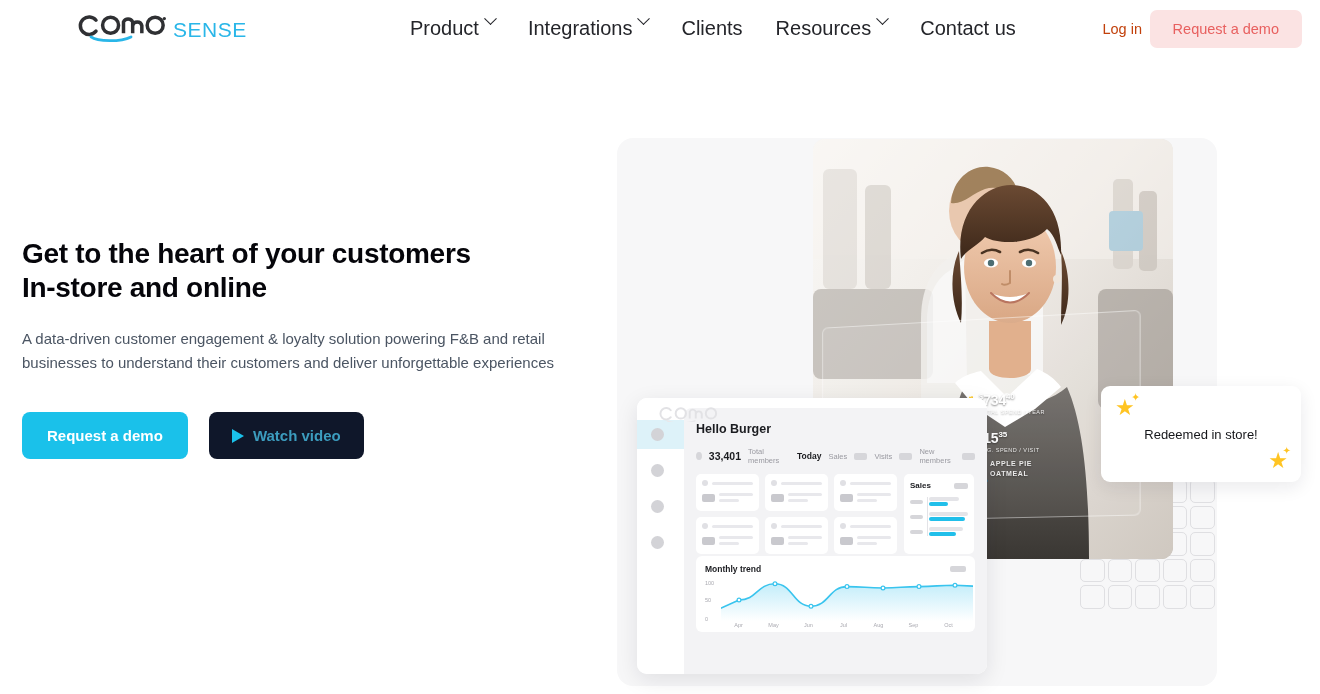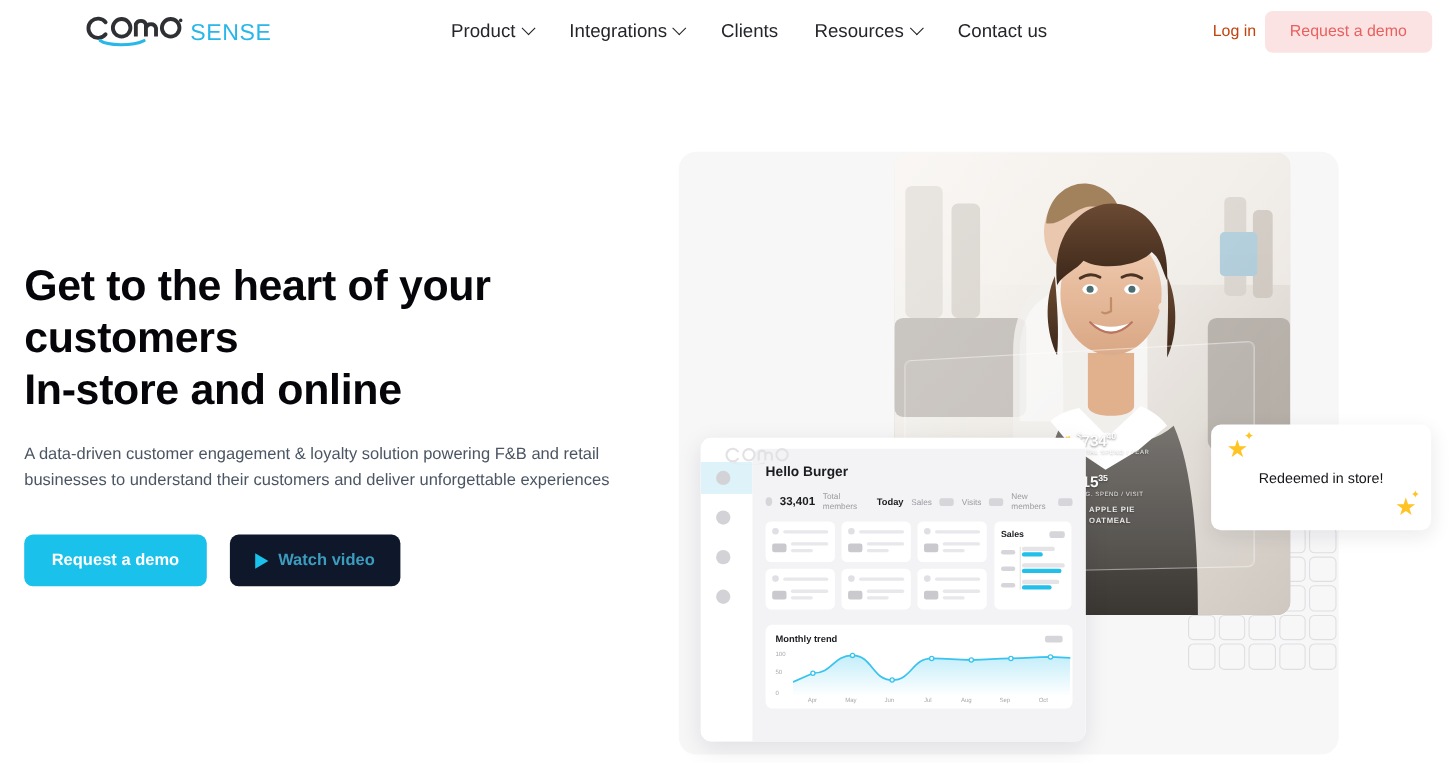--- a/index.html
+++ b/index.html
@@ -22,22 +22,22 @@
   }
   .logo-como { position: relative; width: 90px; height: 30px; }
   .logo-sense {
     font-size: 21px; letter-spacing: 0.5px; color: #29B6E8;
     font-weight: 400; line-height: 1; padding-bottom: 4px;
   }
 
   .nav { position: absolute; left: 410px; top: 0; height: 57px;
          display: flex; align-items: center; gap: 0; }
   .nav-item {
-    display: flex; align-items: center; gap: 7px;
-    font-size: 17px; color: #24252A; cursor: pointer;
+    display: flex; align-items: flex-start; gap: 7px;
+    font-size: 20px; color: #24252A; cursor: pointer;
     padding: 0 0 0 0; margin-right: 33px; white-space: nowrap;
   }
   .nav-item:last-child { margin-right: 0; }
   .chev { display: inline-block; width: 9px; height: 9px;
           border-right: 1.6px solid #24252A; border-bottom: 1.6px solid #24252A;
           transform: rotate(45deg) translate(-2px,-2px); }
 
   .login {
     position: absolute; right: 178px; top: 0; height: 57px;
     display: flex; align-items: center; font-size: 14.5px; color:#c2410c;
@@ -46,21 +46,21 @@
   .header-cta {
     position: absolute; right: 18px; top: 10px;
     background: #FBE3E3; color: #E8605F; border: none; border-radius: 7px;
     font-size: 14.5px; font-family: inherit; padding: 11px 23px; cursor: pointer;
     white-space: nowrap;
   }
 
   
   .hero-left { position: absolute; left: 22px; top: 237px; width: 560px; }
   h1.hero-title {
-    font-size: 39px; font-weight: 700; line-height: 1.21;
+    font-size: 28px; font-weight: 700; line-height: 1.21;
     color: #05050A; letter-spacing: -0.3px;
   }
   .hero-sub {
     margin-top: 22px; font-size: 15px; line-height: 1.62; color: #4B5563;
     max-width: 532px;
   }
   .hero-btns { margin-top: 37px; display: flex; align-items: center; gap: 21px; }
   .btn-primary {
     background:#1AC1EA; color:#fff; border:none; border-radius: 8px;
     font-size: 15px; font-weight: 700; font-family: inherit;
@@ -180,21 +180,21 @@
   .sc-pill { width:14px;height:6px;border-radius:2px;background:#D6D6DA; }
   .sc-rows { margin-top:7px; position:relative; padding-left: 20px; }
   .sc-axis { position:absolute; left:17px; top:0; bottom:0; width:1px; background:#E3E3E7; }
   .sc-row { display:flex; align-items:center; margin-bottom:6px; margin-left:-20px; }
   .sc-lab { width: 13px; height: 4px; border-radius:2px; background:#D6D6DA; margin-right: 6px; }
   .sc-track { position:relative; height: 9px; flex:1; }
   .sc-track .bg { position:absolute; left:0; top:0; height:4px; background:#E4E4E8; border-radius:2px; }
   .sc-track .fg { position:absolute; left:0; top:5px; height:4px; background:#21BFEA; border-radius:2px; }
 
   
-  .trend { margin-top: 14px; background:#fff; border-radius:6px; padding: 8px 9px 4px 9px; }
+  .trend { margin-top: 2px; background:#fff; border-radius:6px; padding: 8px 9px 4px 9px; }
   .tr-head { display:flex; justify-content:space-between; align-items:center; }
   .tr-title { font-size: 8.5px; font-weight:700; color:#1B1C20; }
   .tr-pill { width:16px;height:6px;border-radius:2px;background:#D6D6DA; }
   .tr-chart { position:relative; height: 44px; margin-top: 3px; }
   .tr-chart svg { position:absolute; left: 16px; top: 0; }
   .tr-ylab { position:absolute; left:0; font-size:5.5px; color:#A9A9B0; }
   .tr-xlabs { display:flex; margin-left: 16px; margin-top:1px; }
   .tr-xlabs span { flex:1; text-align:center; font-size:5.5px; color:#A9A9B0; }
   .tr-zero { position:absolute; left:0; bottom:-1px; font-size:5.5px; color:#A9A9B0; }
 

